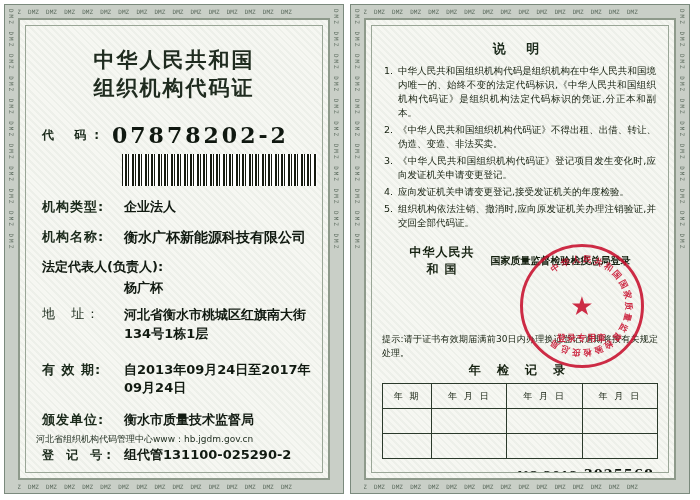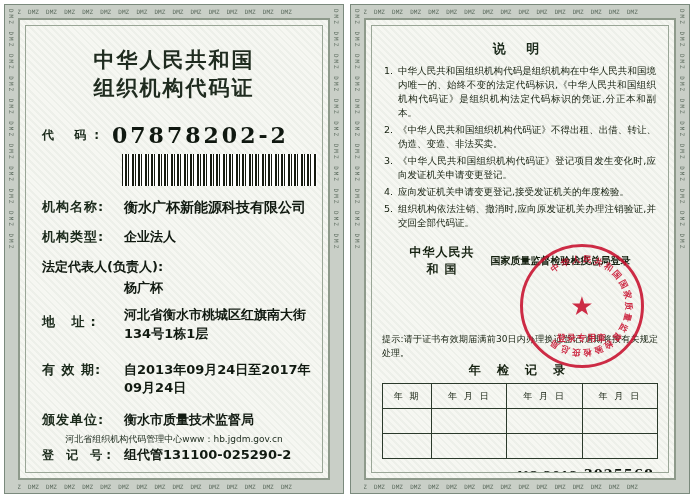--- a/index.html
+++ b/index.html
@@ -162,37 +162,37 @@
     font-size: 14px;
   }
   .addr-wrap {
     position: relative;
     padding-left: 6px;
     margin-top: 8px;
   }
   .addr-label {
     position: absolute;
     left: 6px;
-    top: 8px;
-    font-size: 13px;
-    font-weight: bold;
+    top: 0;
+    font-size: 13px;
+    font-weight: normal;
     color: #1b2a1b;
     letter-spacing: 6px;
     width: 82px;
   }
   .addr-text {
     margin-left: 82px;
     font-size: 13px;
     font-weight: bold;
     color: #111a11;
     line-height: 19px;
   }
 
   .footer-block {
-    text-align: center;
+    text-align: left;
   }
   .foot-line1 {
     font-size: 9px;
     color: #1c2a1c;
     letter-spacing: 0px;
     margin-top: 4px;
   }
   .reg-row {
     display: flex;
     align-items: center;
@@ -382,27 +382,27 @@
         </div>
 
         <div class="code-row">
           <div class="code-label">代    码:</div>
           <div class="code-value">07878202-2</div>
         </div>
 
         <div class="barcode"></div>
 
         <div class="field">
+          <div class="f-label">机构类型:</div>
+          <div class="f-value">企业法人</div>
+        </div>
+
+        <div class="field">
           <div class="f-label">机构名称:</div>
           <div class="f-value lg">衡水广杯新能源科技有限公司</div>
-        </div>
-
-        <div class="field">
-          <div class="f-label">机构类型:</div>
-          <div class="f-value">企业法人</div>
         </div>
 
         <div class="field">
           <div class="f-value" style="width:100%">法定代表人(负责人):</div>
         </div>
         <div style="margin-top:-18px; padding-left:6px; text-align:left;">
           <span style="display:inline-block; width:0;"></span>
         </div>
         <div class="field" style="margin-top:2px;">
           <div class="f-label" style="visibility:hidden;">&nbsp;</div>

